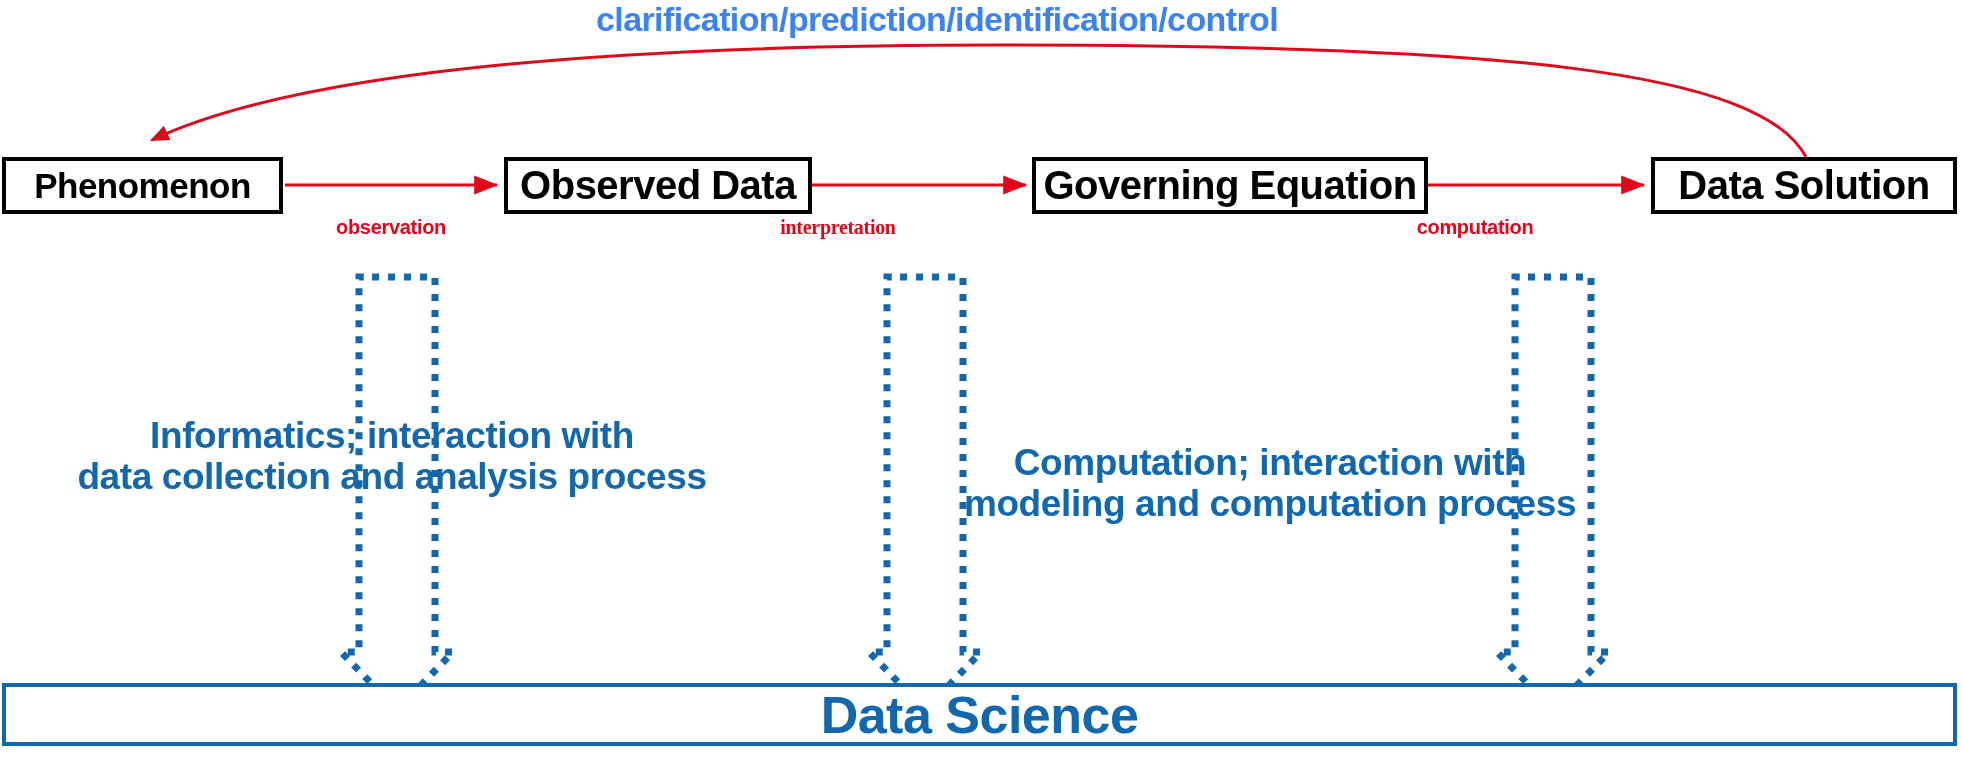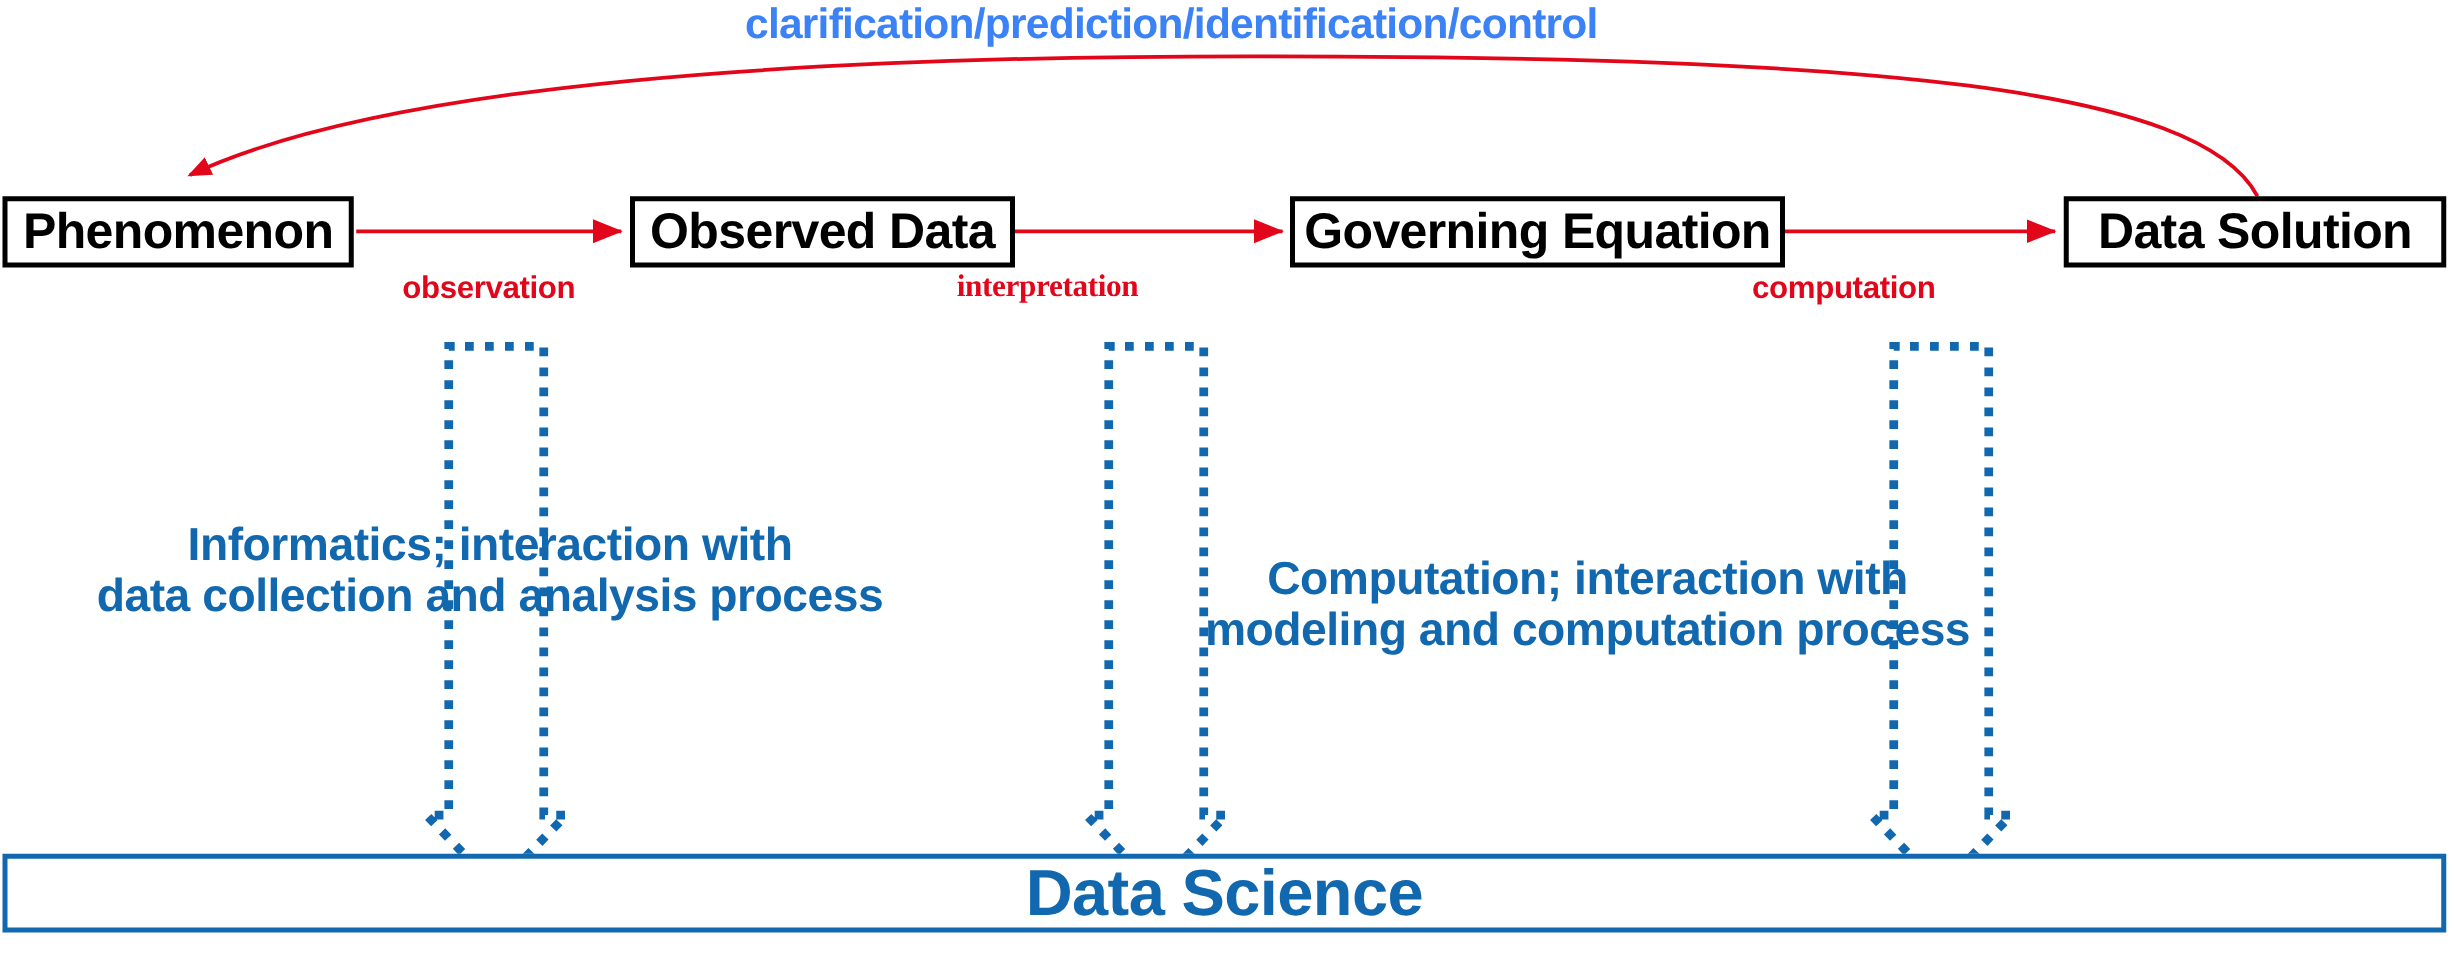--- a/index.html
+++ b/index.html
@@ -35,21 +35,21 @@
     justify-content: center;
     font-weight: bold;
     color: #000000;
     letter-spacing: -0.5px;
     white-space: nowrap;
   }
   .edge-label {
     position: absolute;
     color: #E2061A;
     font-weight: bold;
-    font-size: 25px;
+    font-size: 20px;
     white-space: nowrap;
     text-align: center;
     letter-spacing: -0.3px;
   }
   .top-label {
     position: absolute;
     color: #3b82f6;
     font-weight: bold;
     font-size: 34px;
     white-space: nowrap;
@@ -114,21 +114,21 @@
     <g>
       <path d="M894,280 L957,280 L957,655 L975,655 L919,713 L863,655 L881,655 L881,280 Z" transform="translate(6,-3)" fill="none" stroke="#1268AE" stroke-width="7" stroke-dasharray="7 9" stroke-linecap="butt"></path>
     </g>
     <g>
       <path d="M1522,280 L1585,280 L1585,655 L1603,655 L1547,713 L1491,655 L1509,655 L1509,280 Z" transform="translate(6,-3)" fill="none" stroke="#1268AE" stroke-width="7" stroke-dasharray="7 9" stroke-linecap="butt"></path>
     </g>
   </svg>
 
   <div class="top-label" style="left:596px; top:0px;">clarification/prediction/identification/control</div>
 
-  <div class="node-box" style="left:2px; top:157px; width:281px; height:57px; font-size:40px;">Phenomenon</div>
+  <div class="node-box" style="left:2px; top:157px; width:281px; height:57px; font-size:35px;">Phenomenon</div>
 
   <div class="node-box" style="left:1032px; top:157px; width:396px; height:57px; font-size:40px;">Governing Equation</div>
 
   <div class="node-box" style="left:504px; top:157px; width:308px; height:57px; font-size:40px;">Observed Data</div>
 
   <div class="node-box" style="left:1651px; top:157px; width:306px; height:57px; font-size:40px;">Data Solution</div>
 
   <div class="edge-label" style="left:291px; top:216px; width:200px;">observation</div>
 
   <div class="edge-label" style="left:718px; top:216px; width:240px;font-family:Liberation Serif, serif;">interpretation</div>

